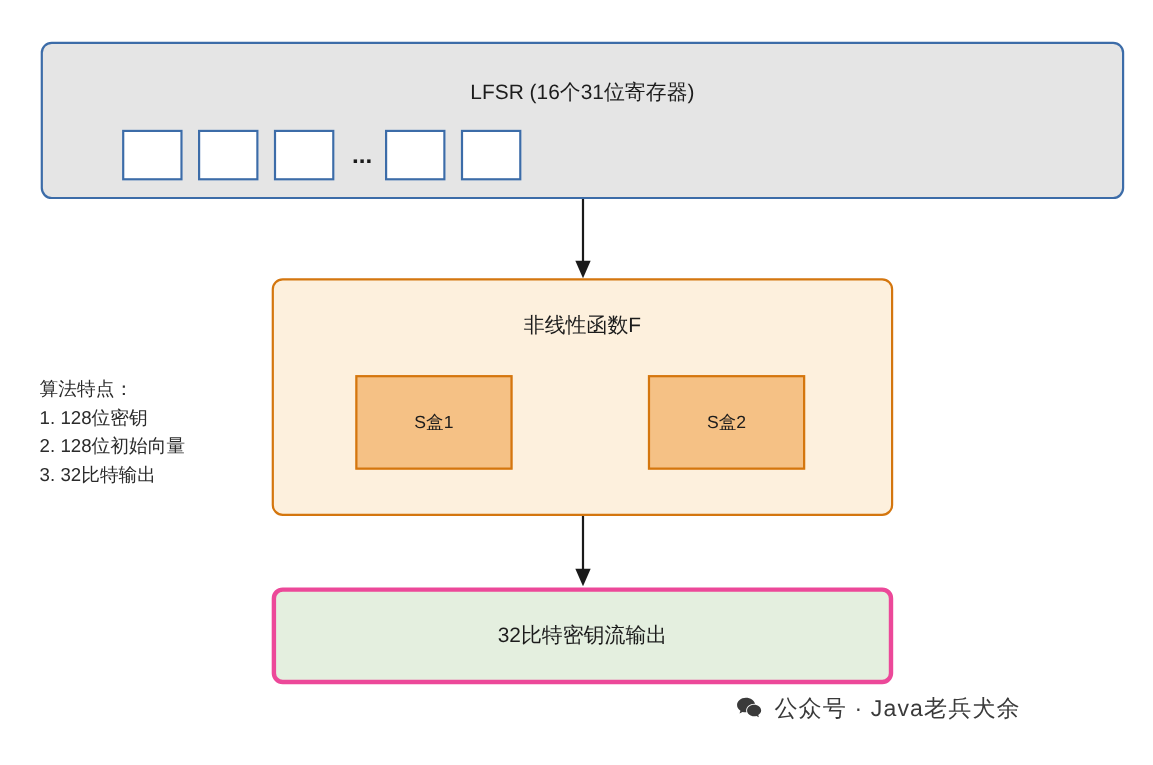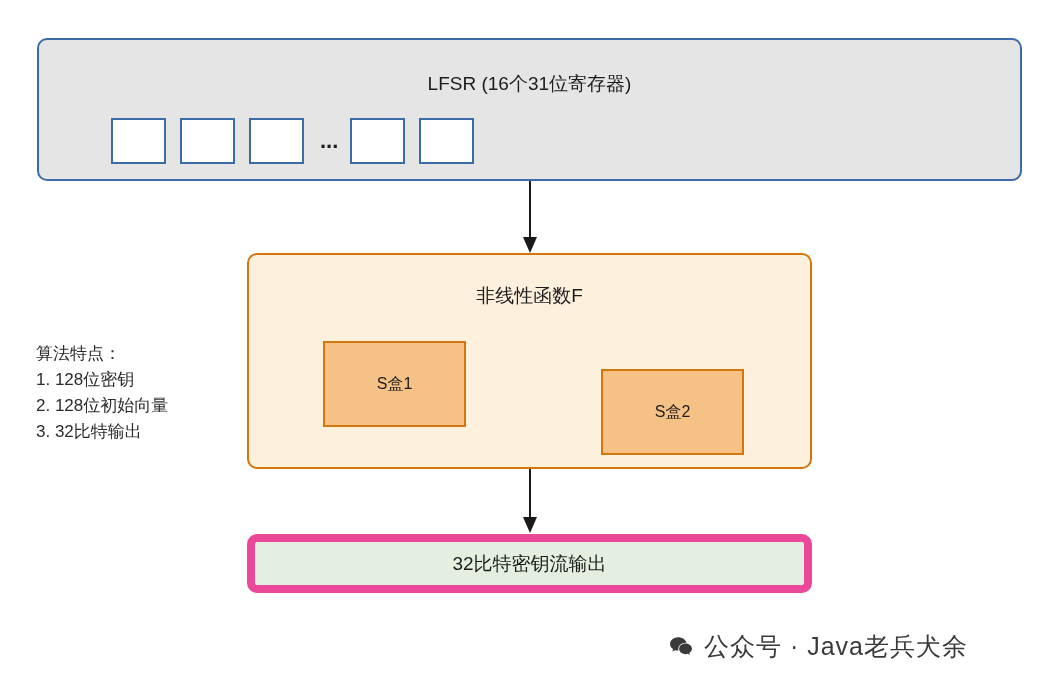--- a/index.html
+++ b/index.html
@@ -90,32 +90,32 @@
     box-sizing: border-box;
     background: #f5c185;
     border: 2px solid #d4760e;
     display: flex;
     align-items: center;
     justify-content: center;
     font-size: 16px;
     color: #1c1c1c;
   }
   .sbox-1 { left: 74px; }
-  .sbox-2 { left: 352px; margin-top: 28px; }
+  .sbox-2 { left: 340px; }
 
   
   .out-box {
     position: absolute;
     left: 247px;
     top: 534px;
     width: 565px;
-    height: 59px;
+    height: 88px;
     box-sizing: border-box;
     background: #e4efdf;
-    border: 8px solid #ec4899;
+    border: 4px solid #ec4899;
     border-radius: 10px;
     display: flex;
     align-items: center;
     justify-content: center;
     font-size: 19px;
     color: #1c1c1c;
   }
 
   
   .arrow {
@@ -134,21 +134,21 @@
   }
 
   
   .footer {
     position: absolute;
     left: 668px;
     top: 630px;
     display: flex;
     align-items: center;
     color: #3a3a3a;
-    font-size: 25px;
+    font-size: 21px;
     letter-spacing: 1px;
   }
   .wechat-icon {
     width: 26px;
     height: 26px;
     margin-right: 10px;
     flex: 0 0 auto;
   }
 </style>
 </head>

